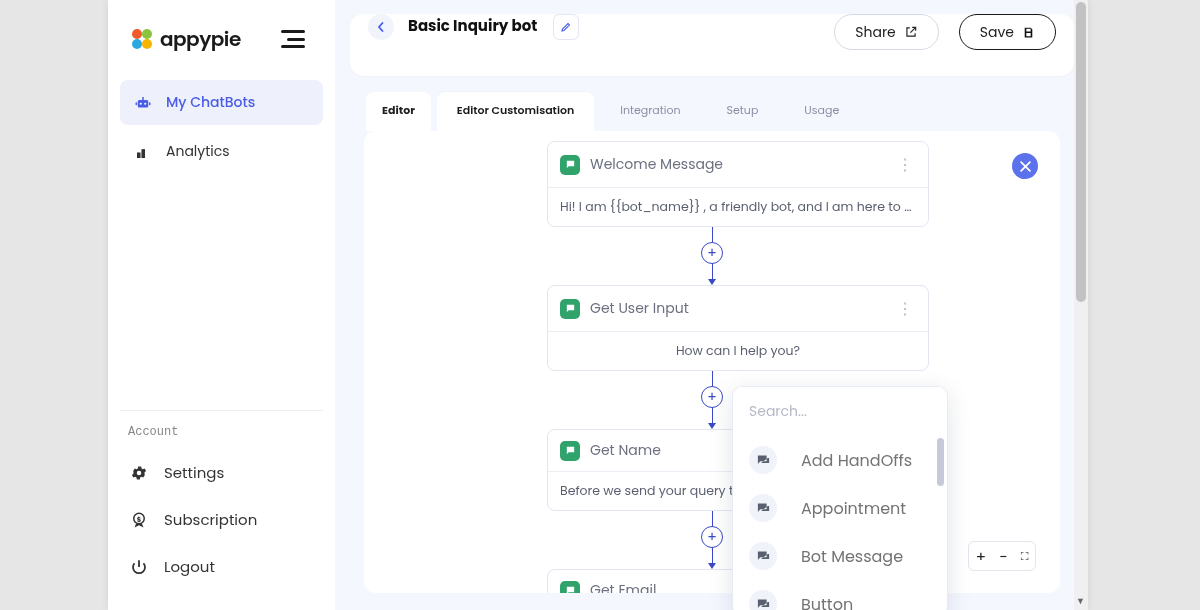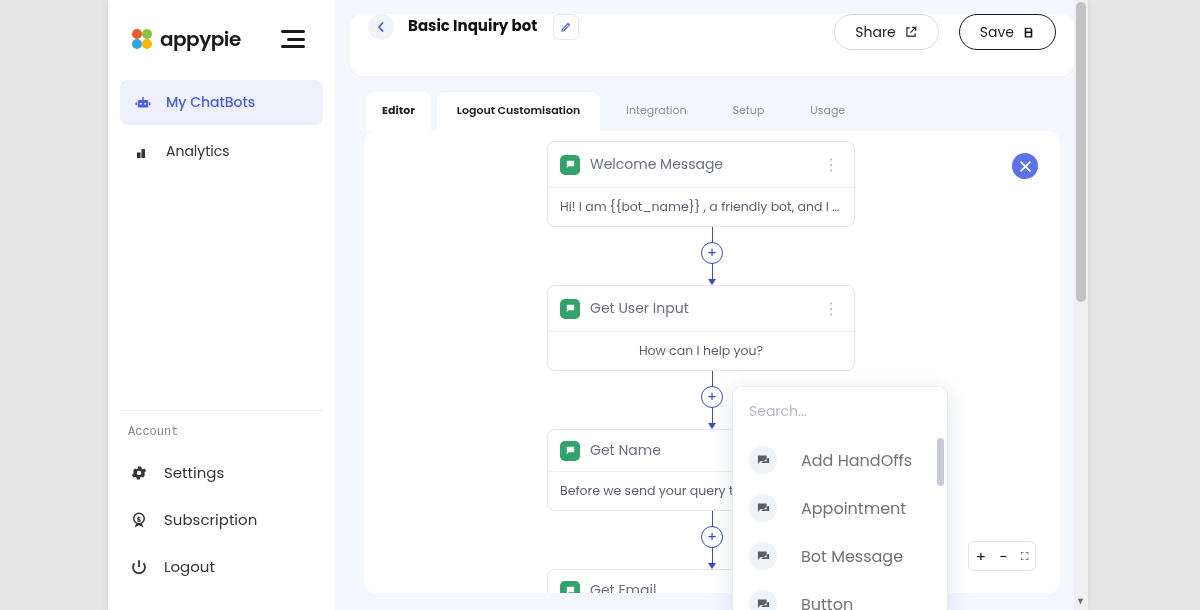--- a/index.html
+++ b/index.html
@@ -30,21 +30,21 @@
     .topbar-spacer { flex:1; }
     .pill-btn { height:36px; border:1px solid #d7dae6; border-radius:20px; padding:0 20px; display:flex; align-items:center; gap:8px; font-size:14px; color:#222; background:#fff; cursor:pointer;}
     .pill-btn.primary { border:1.5px solid #1a1a1a;}
     .tabs-row { display:flex; gap:6px; padding:16px 16px 0 16px; }
     .tab { padding:10px 20px 12px 20px; font-size:11px; color:#8a8fa3; cursor:pointer; border-radius:8px 8px 0 0; background:transparent;}
     .tab.active-sub { color:#1a1a1a; font-weight:600; background:#fff; box-shadow:0 -1px 0 rgba(0,0,0,.02);}
     .tab.active-main { color:#1f1f1f; font-weight:700; background:#fff; border-radius:8px 8px 0 0; }
     .canvas { background:#fff; margin:0 14px 0 14px; border-radius:12px; height:462px; position:relative; overflow:hidden;}
     .close-circle { position:absolute; top:22px; right:22px; width:26px; height:26px; border-radius:50%; background:#5b72ec; color:#fff; display:flex; align-items:center; justify-content:center; cursor:pointer; font-size:13px; }
     .flow { position:absolute; left:50%; transform:translateX(-50%); top:10px; width:330px;}
-    .node { width:308px; border:1px solid #e3e6f0; border-radius:8px; background:#fff; margin-bottom:0; }
+    .node { width:382px; border:1px solid #e3e6f0; border-radius:8px; background:#fff; margin-bottom:0; }
     .node-header { display:flex; align-items:center; gap:10px; padding:10px 12px; }
     .node-badge { width:20px; height:20px; border-radius:5px; background:#2fa36b; display:flex; align-items:center; justify-content:center; color:#fff; }
     .node-title { font-size:14px; color:#6b7080; }
     .node-menu { margin-left:auto; color:#b5b9c7; cursor:pointer; padding:0 4px; letter-spacing:-1px;}
     .node-body { border-top:1px solid #eceef6; padding:10px 12px; font-size:12.5px; color:#5a5f70; text-align:left; white-space:nowrap; overflow:hidden; text-overflow:ellipsis;}
     .node-body.center { text-align:center; }
     .conn-line { width:0; flex:1; border-left:1.5px solid #3a49c7; }
     .conn-arrow { width:0;height:0;border-left:4px solid transparent;border-right:4px solid transparent;border-top:6px solid #3a49c7;}
     .add-circle { width:22px; height:22px; border:1.5px solid #3a49c7; border-radius:50%; background:#fff; display:flex; align-items:center; justify-content:center; color:#3a49c7; font-size:14px; margin:-1px 0;}
     .conn-group { display:flex; flex-direction:column; align-items:center; height:58px;}
@@ -173,21 +173,21 @@
         <span>
           <svg width="13" height="13" viewBox="0 0 24 24" fill="#111">
               <path d="M5 3h11l3 3v15H5V3zm3 2v5h8V5H8zm0 8v6h8v-6H8z"></path>
             </svg>
         </span>
       </div>
     </div>
 
     <div class="tabs-row">
       <div class="tab active-main" style="padding:10px 16px 12px 16px"><span>Editor</span></div>
-      <div class="tab active-sub"><span>Logout Customisation</span></div>
+      <div class="tab active-sub"><span>Editor Customisation</span></div>
       <div class="tab"><span>Integration</span></div>
       <div class="tab"><span>Setup</span></div>
       <div class="tab"><span>Usage</span></div>
     </div>
 
     <div class="canvas">
       <div class="close-circle">
         <svg width="11" height="11" viewBox="0 0 10 10">
             <path d="M1 1l8 8M9 1l-8 8" stroke="#fff" stroke-width="1.6" stroke-linecap="round"></path>
           </svg>

